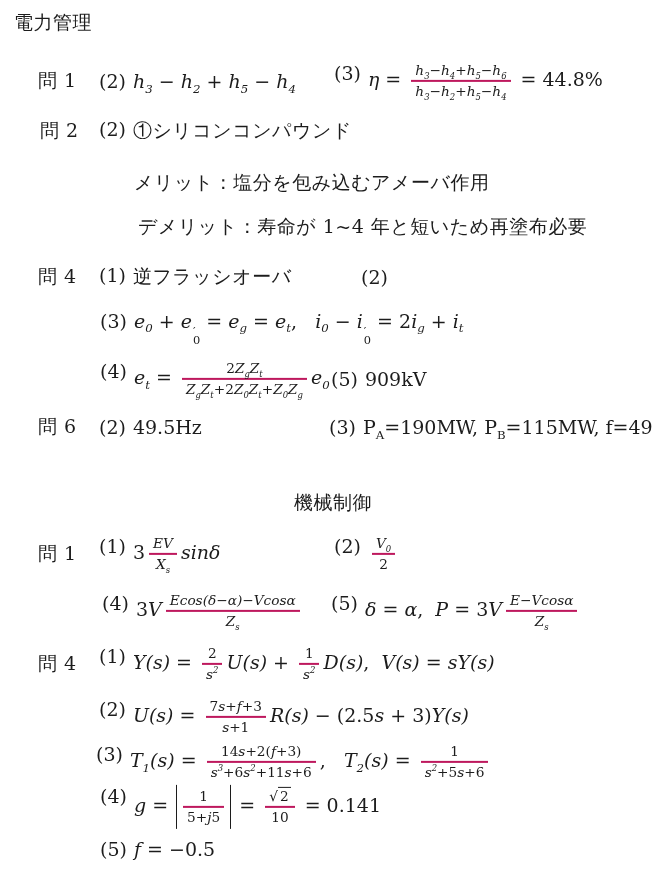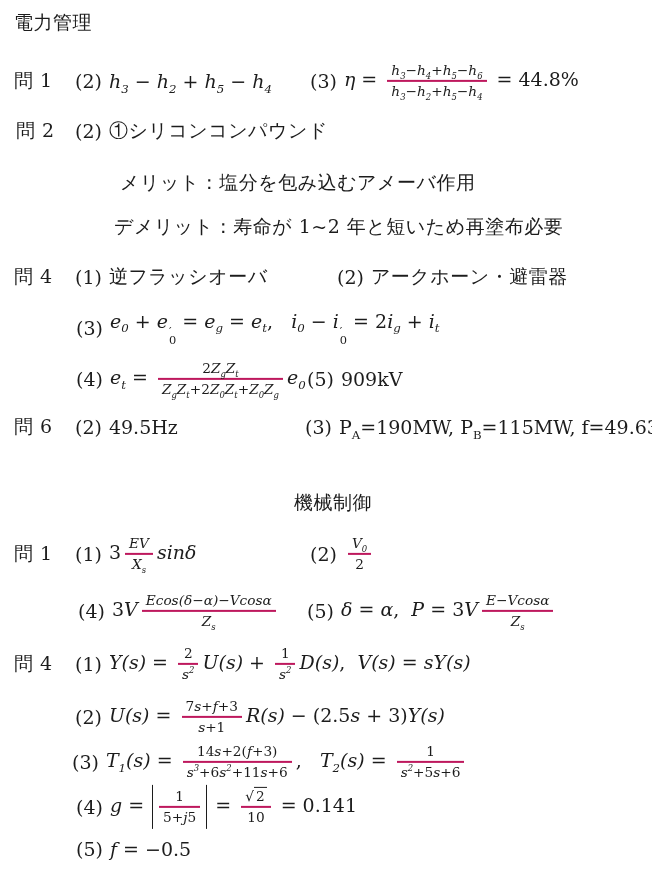--- a/index.html
+++ b/index.html
@@ -15,21 +15,21 @@
   }
   .heading {
     margin-left:14px;
     line-height:28px;
     white-space:nowrap;
     letter-spacing:0.5px;
   }
   .row { position:relative; width:652px; }
   .item {
     position:absolute; top:50%; transform:translateY(-50%);
-    display:flex; align-items:center; white-space:nowrap;
+    display:flex; white-space:nowrap;margin-left:24px;
   }
   .tag { margin-right:7px; white-space:pre; }
   .jtext { white-space:pre; letter-spacing:0.5px; }
   .math { white-space:pre; display:inline-block; }
   .math span { white-space:pre; }
   .mi { font-style:italic; }
   .mr { font-style:normal; }
   .msub { font-size:0.62em; line-height:0; }
   .msup { font-size:0.62em; line-height:0; }
   .ss {
@@ -75,40 +75,39 @@
     <div class="row" style="margin-top: 10px; height: 30px;">
       <div class="item" style="left: 16px;">
         <span class="jtext">問 2</span>
       </div>
       <div class="item" style="left: 75px;">
         <span class="tag">(2)</span>
         <span class="jtext">①シリコンコンパウンド</span>
       </div>
     </div>
     <div class="row" style="margin-top: 22px; height: 30px;">
-      <div class="item" style="left: 120px;">
+      <div class="item" style="left: 110px;">
         <span class="jtext">メリット：塩分を包み込むアメーバ作用</span>
       </div>
     </div>
     <div class="row" style="margin-top: 14px; height: 30px;">
       <div class="item" style="left: 114px;">
-        <span class="jtext">デメリット：寿命が 1~2 年と短いため再塗布必要</span>
+        <span class="jtext">デメリット：寿命が 1~4 年と短いため再塗布必要</span>
       </div>
     </div>
     <div class="row" style="margin-top: 20px; height: 30px;">
       <div class="item" style="left: 14px;">
         <span class="jtext">問 4</span>
       </div>
       <div class="item" style="left: 75px;">
         <span class="tag">(1)</span>
         <span class="jtext">逆フラッシオーバ</span>
       </div>
       <div class="item" style="left: 337px;">
         <span class="tag">(2)</span>
-        <span class="jtext">アークホーン・避雷器</span>
       </div>
     </div>
     <div class="row" style="margin-top: 18px; height: 36px;">
       <div class="item" style="left: 76px;">
         <span class="tag">(3)</span>
         <span class="math"><span class="mi">e<sub class="msub">0</sub></span><span class="mr"> + </span><span class="mi">e<span class="ss"><span class="st">′</span><span class="sb">0</span></span></span><span class="mr"> = </span><span class="mi">e<sub class="msub">g</sub></span><span class="mr"> = </span><span class="mi">e<sub class="msub">t</sub></span><span class="mr">,   </span><span class="mi">i<sub class="msub">0</sub></span><span class="mr"> − </span><span class="mi">i<span class="ss"><span class="st">′</span><span class="sb">0</span></span></span><span class="mr"> = 2</span><span class="mi">i<sub class="msub">g</sub></span><span class="mr"> + </span><span class="mi">i<sub class="msub">t</sub></span></span>
       </div>
     </div>
     <div class="row" style="margin-top: 8px; height: 50px;">
       <div class="item" style="left: 76px;">

